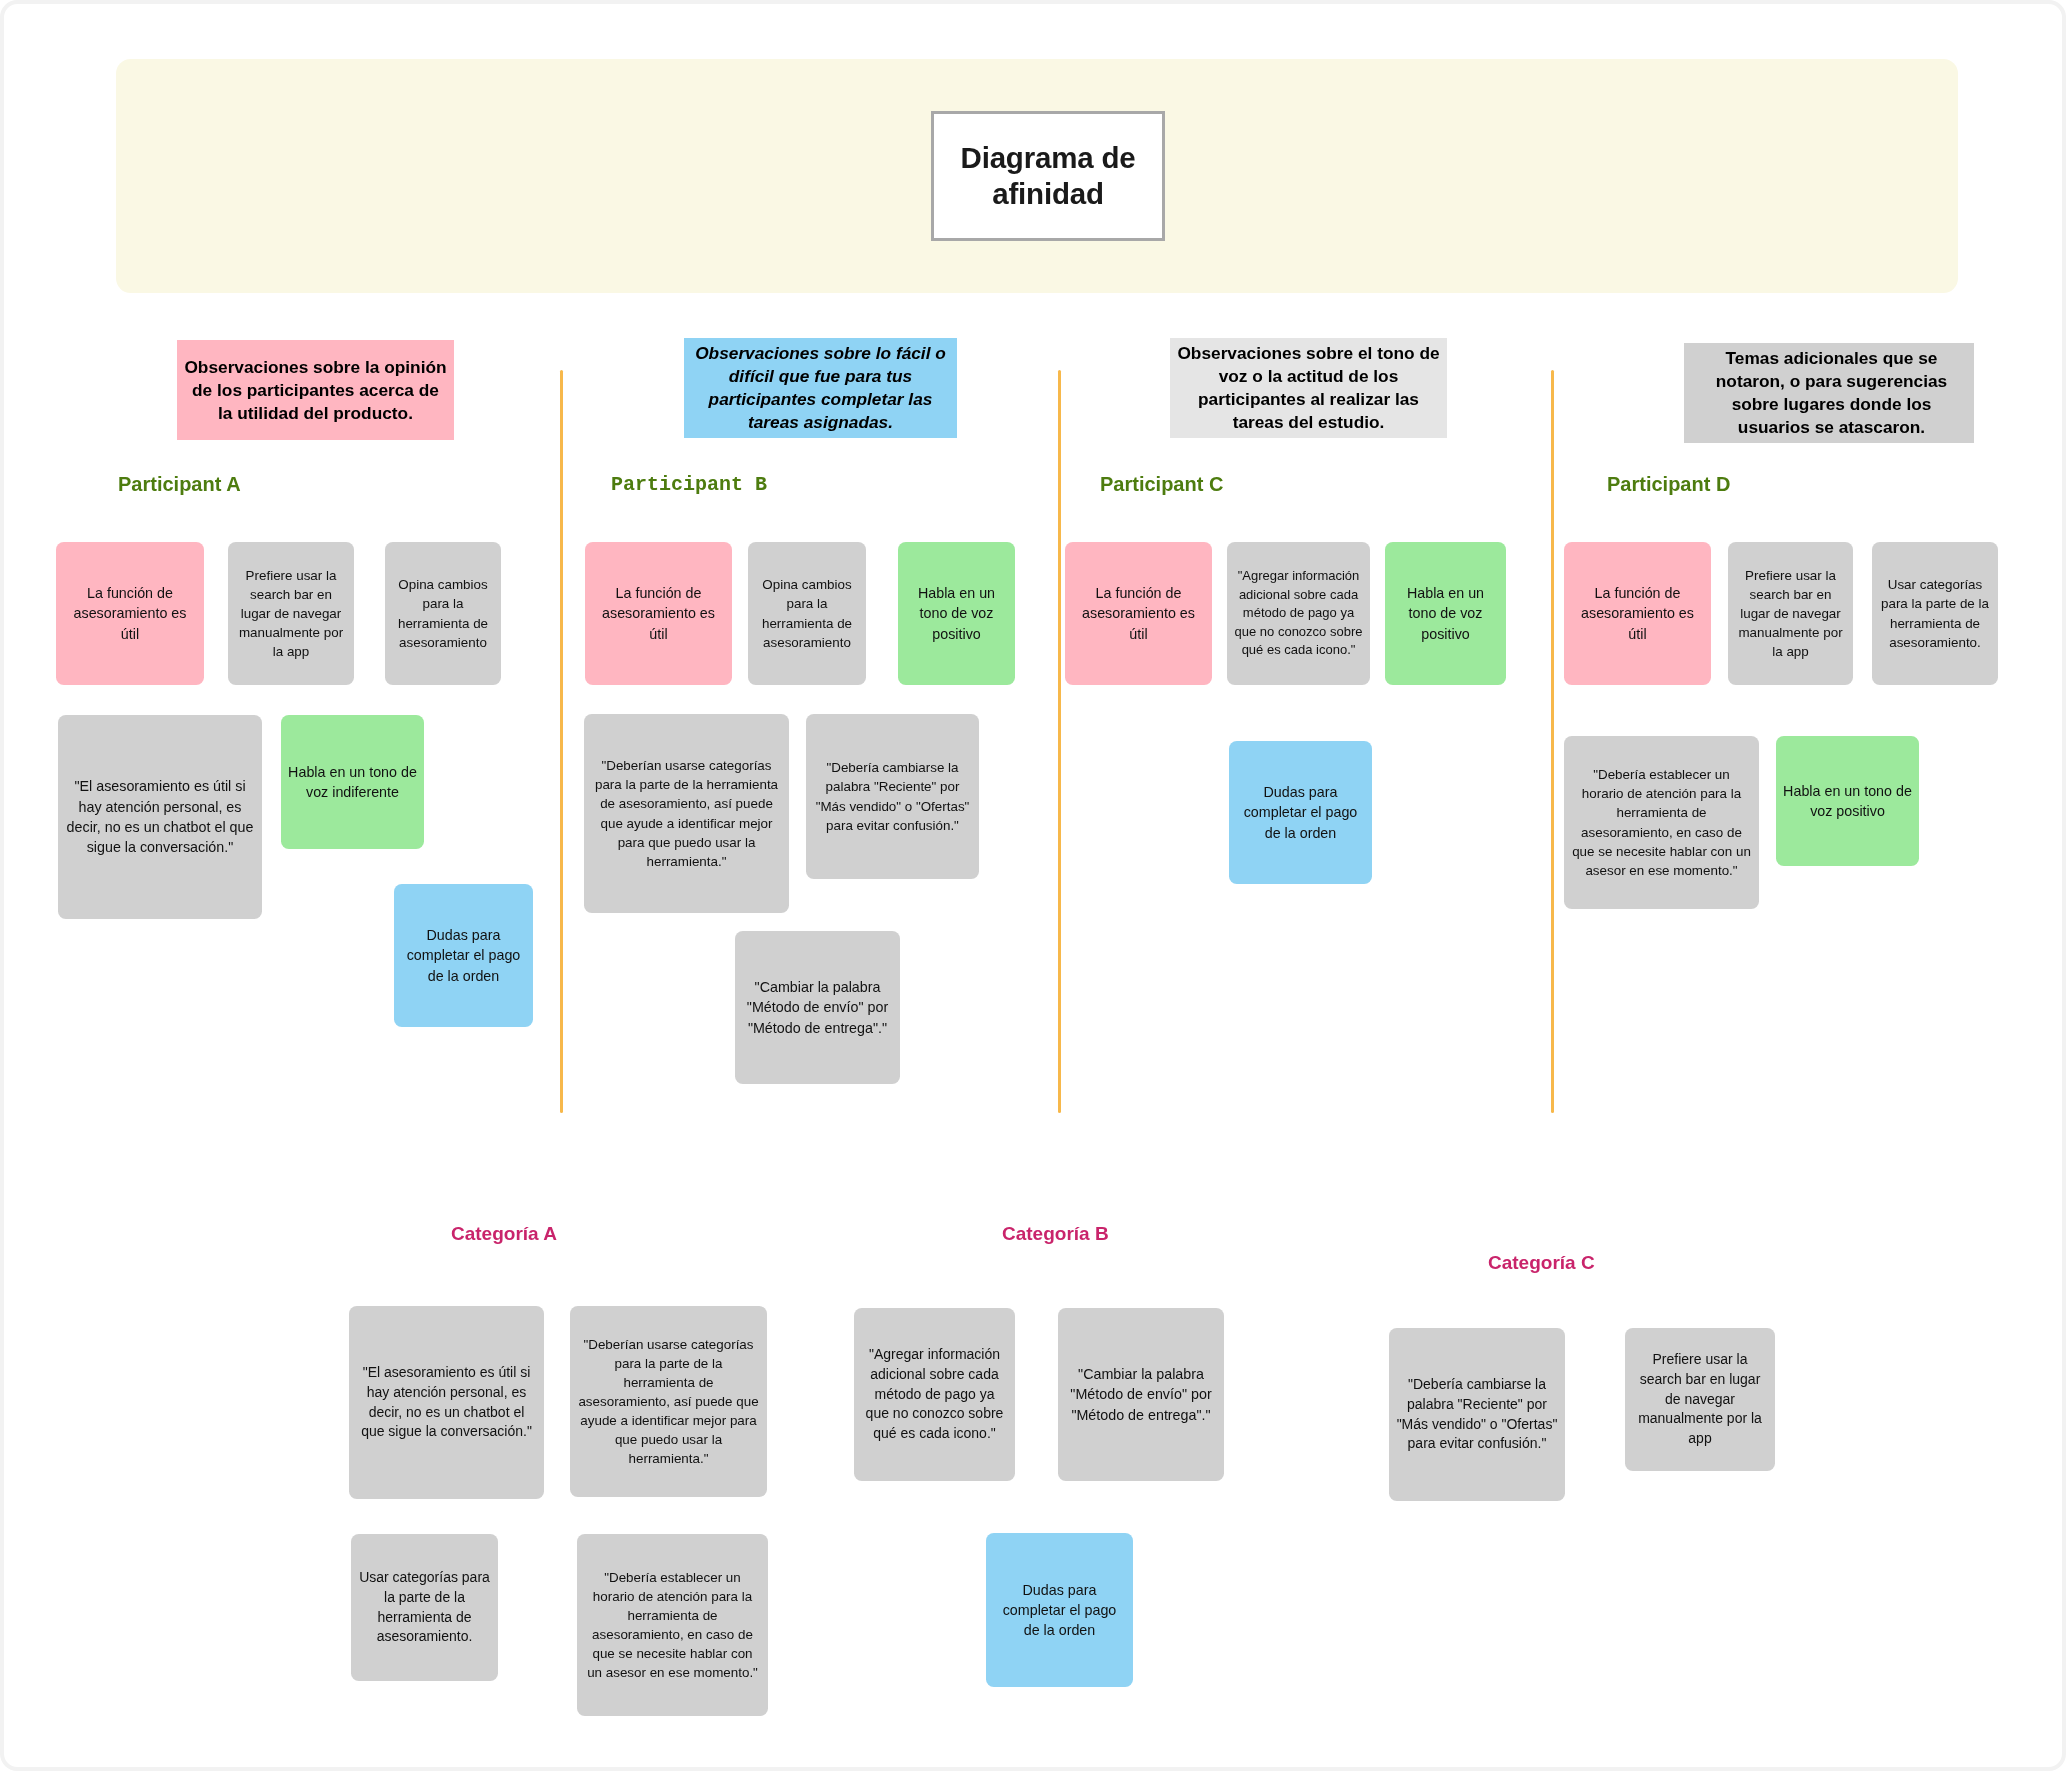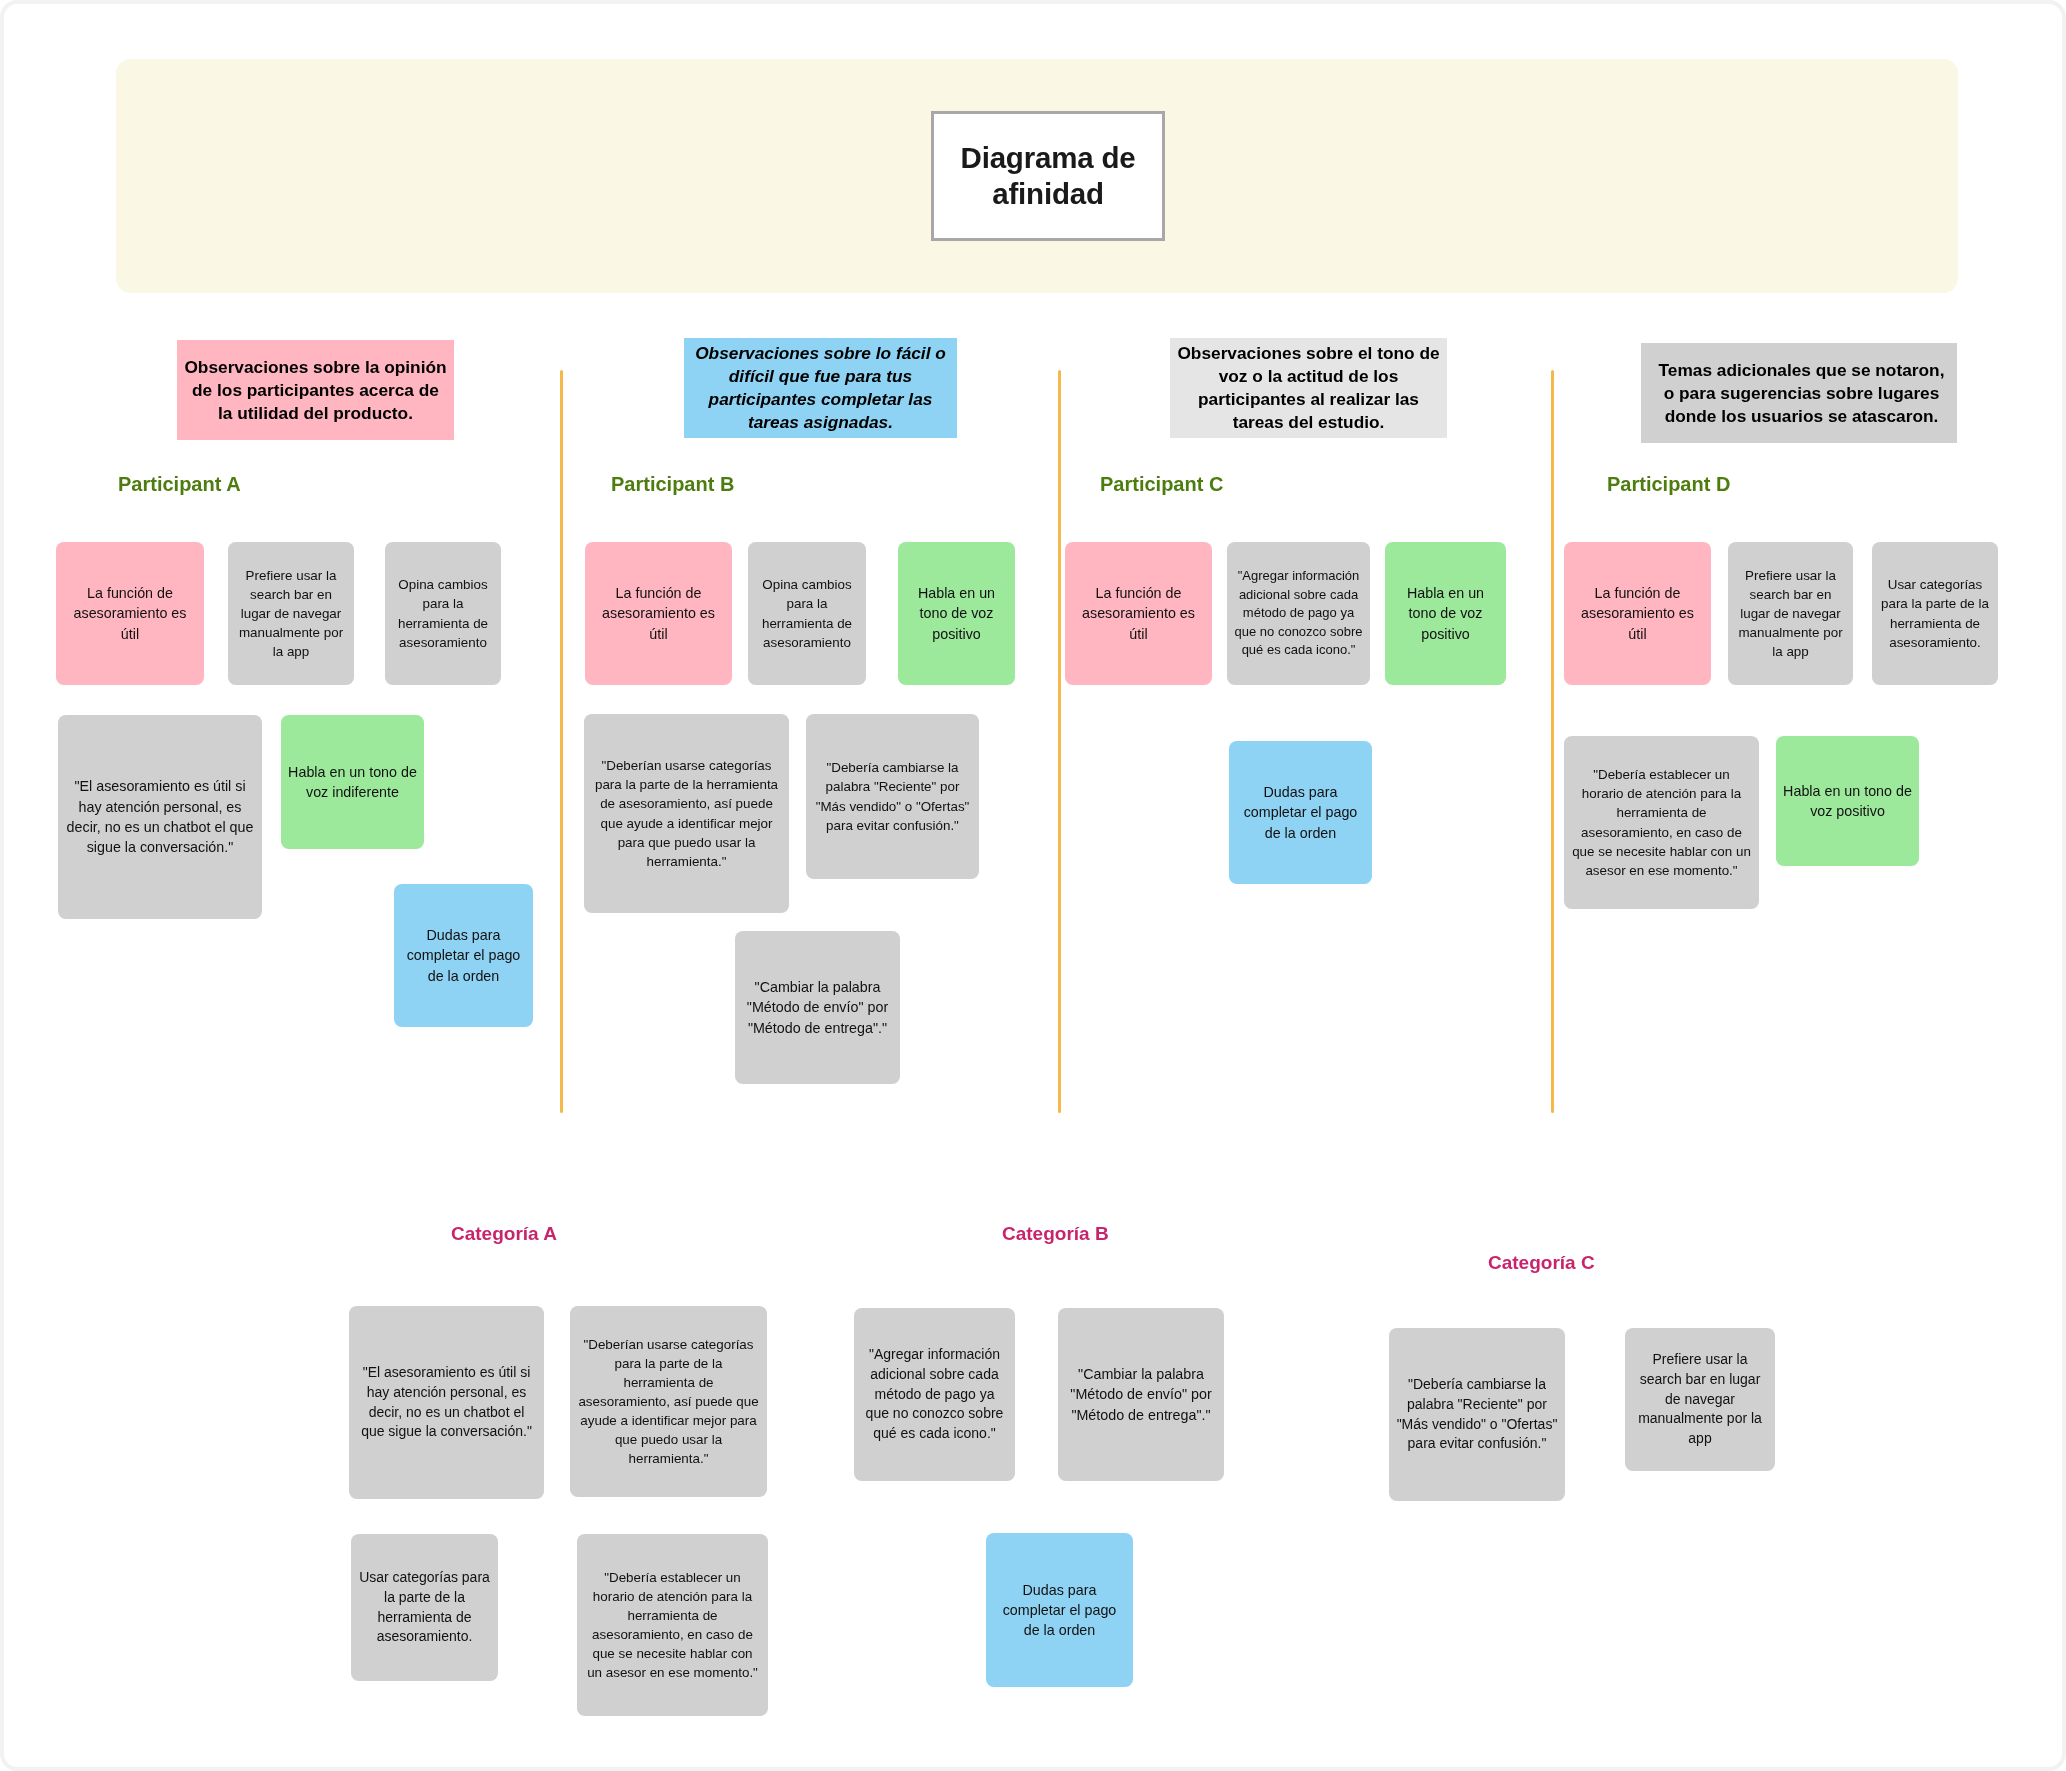--- a/index.html
+++ b/index.html
@@ -127,30 +127,30 @@
 
   <div class="chip pink" style="left:173px;  top:336px;  width:277px;  height:100px;">
     <span>Observaciones sobre la opinión de los participantes acerca de la utilidad del producto.</span>
   </div>
   <div class="chip blue" style="left:680px; top:334px;  width:273px;  height:100px;font-style:italic;">
     <span>Observaciones sobre lo fácil o difícil que fue para tus participantes completar las tareas asignadas.</span>
   </div>
   <div class="chip green" style="left:1166px; top:334px;  width:277px;  height:100px;">
     <span>Observaciones sobre el tono de voz o la actitud de los participantes al realizar las tareas del estudio.</span>
   </div>
-  <div class="chip gray" style="left:1637px; top:339px;  width:316px;  height:100px;padding-left:12px;">
+  <div class="chip gray" style="left:1680px; top:339px;  width:290px;  height:100px;padding-left:12px;">
     <span>Temas adicionales que se notaron, o para sugerencias sobre lugares donde los usuarios se atascaron.</span>
   </div>
 
   <div class="rule" style="left:556px; top:366px;  height:743px;"></div>
   <div class="rule" style="left:1054px; top:366px;  height:743px;"></div>
   <div class="rule" style="left:1547px; top:366px;  height:743px;"></div>
 
   <div class="ptitle" style="left:114px;  top:469px;">Participant A</div>
-  <div class="ptitle" style="left:607px; top:469px;">Participant  B</div>
+  <div class="ptitle" style="left:607px; top:469px;font-family:Liberation Mono, monospace;">Participant  B</div>
   <div class="ptitle" style="left:1096px; top:469px;">Participant  C</div>
   <div class="ptitle" style="left:1603px; top:469px;">Participant  D</div>
 
   <div class="note pink" style="left:52px;  top:538px; width:148px; height:143px; font-size:14.3px;">
     <span>La función de asesoramiento es útil</span>
   </div>
   <div class="note gray" style="left:224px;  top:538px; width:126px; height:143px; font-size:13.4px;">
     <span>Prefiere usar la search bar en lugar de navegar manualmente por la app</span>
   </div>
   <div class="note gray" style="left:381px;  top:538px; width:116px; height:143px; font-size:13.4px;">

